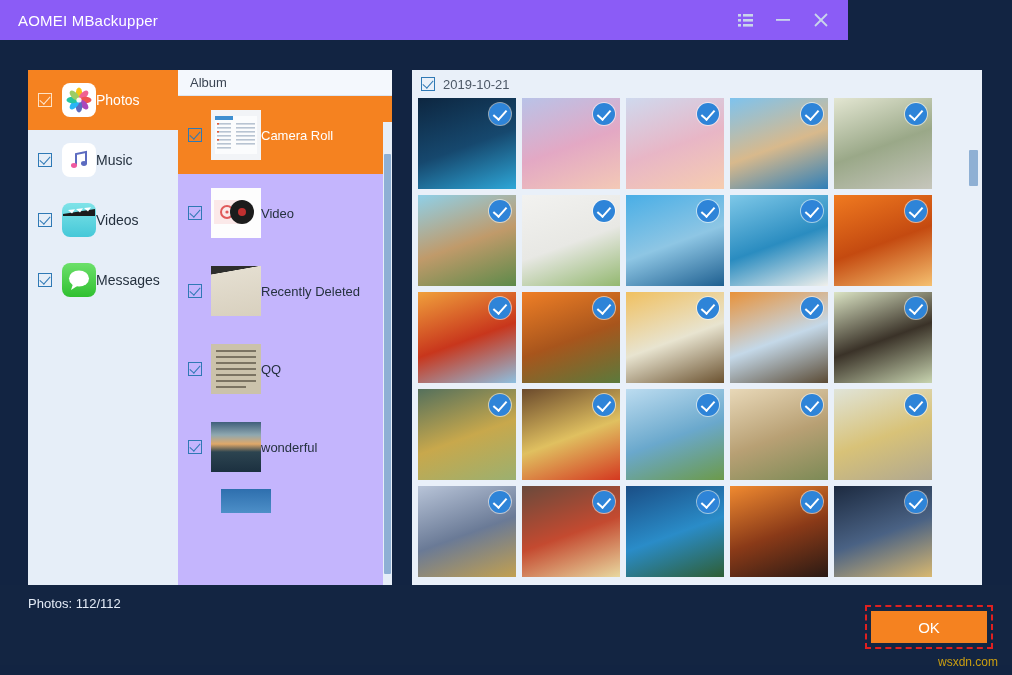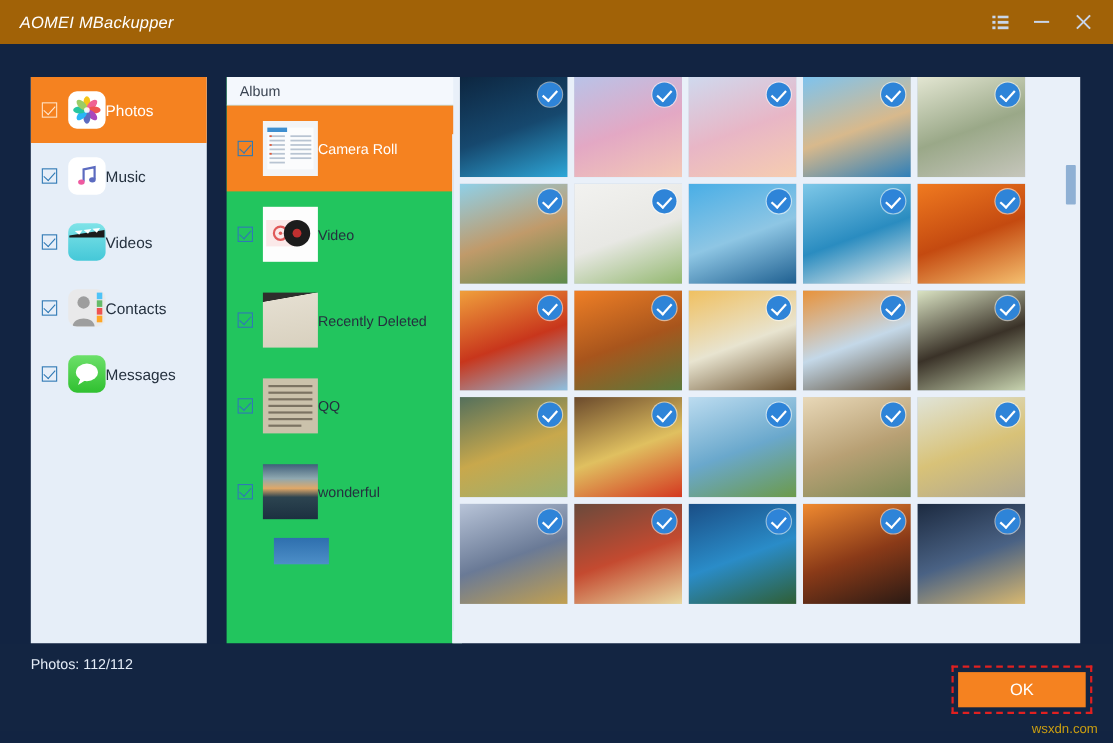--- a/index.html
+++ b/index.html
@@ -10,23 +10,23 @@
     font-family: "Liberation Sans", sans-serif;
   }
   body {
     background: #122442;
     position: relative;
   }
 
   
   #titlebar {
     position: absolute; left: 0; top: 0;
-    width: 1012px; height: 40px;
-    background: #a16207;
-    display: flex; align-items: center; font-style: italic;
+    width: 848px; height: 40px;
+    background: #8b5cf6;
+    display: flex; align-items: center;
   }
   #app-title {
     margin-left: 18px;
     color: #ffffff;
     font-size: 15px;
     letter-spacing: .2px;
   }
   #win-controls {
     margin-left: auto; display: flex; align-items: center;
     height: 40px;
@@ -95,23 +95,23 @@
   .appicon { width: 34px; height: 34px; border-radius: 8px; flex: none; margin-left: 10px; position: relative; overflow: hidden; }
   .ic-photos { background: #ffffff; display:flex;align-items:center;justify-content:center; }
   .ic-music  { background: #ffffff; display:flex;align-items:center;justify-content:center; }
   .ic-videos { background: linear-gradient(#7fe3e8,#45c8d8); }
   .ic-contacts { background: #e9e9ea; }
   .ic-messages { background: linear-gradient(#6ce06a,#30c030); display:flex;align-items:center;justify-content:center; }
 
   
   #albums {
     position: absolute;
-    left: 206px; top: 30px;
+    left: 178px; top: 30px;
     width: 214px; height: 515px;
-    background: #22c55e;
+    background: #c4b5fd;
     overflow: hidden;
   }
   #album-header {
     height: 26px;
     background: #f4f8fd;
     display: flex; align-items: center;
     padding-left: 12px;
     font-size: 13px;
     color: #3a4452;
     border-bottom: 1px solid #dce6f2;
@@ -321,34 +321,20 @@
         <svg width="34" height="34" viewBox="0 0 34 34" style="position:absolute;left:0;top:0">
           <path d="M1 11 L33 6 L33 13 L1 13 Z" fill="#1b1b1b"></path>
           <path d="M6 7 L10 10.5 L13 6.3 Z" fill="#ffffff"></path>
           <path d="M14 6 L18 9.6 L21 5.2 Z" fill="#ffffff"></path>
           <path d="M22 5 L26 8.6 L29 4.2 Z" fill="#ffffff"></path>
         </svg>
       </span>
       <span class="cat-label">Videos</span>
     </div>
 
-    <div class="cat">
-      <span class="cb"></span>
-      <span class="appicon ic-contacts">
-        <svg width="34" height="34" viewBox="0 0 34 34" style="position:absolute;left:0;top:0">
-          <circle cx="14" cy="12" r="5.6" fill="#9e9e9e"></circle>
-          <path d="M4 34 C4 24 24 24 24 34 Z" fill="#9e9e9e"></path>
-          <rect x="26" y="3" width="5" height="6" fill="#4fc3f7"></rect>
-          <rect x="26" y="10" width="5" height="6" fill="#66bb6a"></rect>
-          <rect x="26" y="17" width="5" height="6" fill="#ef5350"></rect>
-          <rect x="26" y="24" width="5" height="6" fill="#ffa726"></rect>
-        </svg>
-      </span>
-      <span class="cat-label">Contacts</span>
-    </div>
 
     <div class="cat">
       <span class="cb"></span>
       <span class="appicon ic-messages">
         <svg width="24" height="22" viewBox="0 0 24 22">
           <ellipse cx="12" cy="9.5" rx="10" ry="8" fill="#ffffff"></ellipse>
           <path d="M6 15 L4 21 L11 16.5 Z" fill="#ffffff"></path>
         </svg>
       </span>
       <span class="cat-label">Messages</span>
@@ -440,20 +426,24 @@
         <span class="album-thumb" style="margin-left:33px;height:24px;background:linear-gradient(180deg,#2e6fae,#4d8fc8)"></span>
       </div>
 
       <div id="album-scroll-track">
         <div id="album-scroll-thumb"></div>
       </div>
     </div>
   </div>
 
   <div id="photos">
+    <div id="date-header">
+      <span class="cb"></span>
+      <span id="date-label">2019-10-21</span>
+    </div>
     <div id="grid">
         <div class="cell" title="neon-city-night">
           <div class="img" style="background: linear-gradient(160deg, rgb(13, 38, 64) 0%, rgb(22, 72, 110) 52%, rgb(46, 167, 216) 100%);"></div>
           <div class="badge"></div>
         </div>
         <div class="cell" title="pink-sunset-clouds">
           <div class="img" style="background: linear-gradient(160deg, rgb(185, 195, 232) 0%, rgb(227, 168, 196) 52%, rgb(243, 201, 182) 100%);"></div>
           <div class="badge"></div>
         </div>
         <div class="cell" title="pastel-sky">

